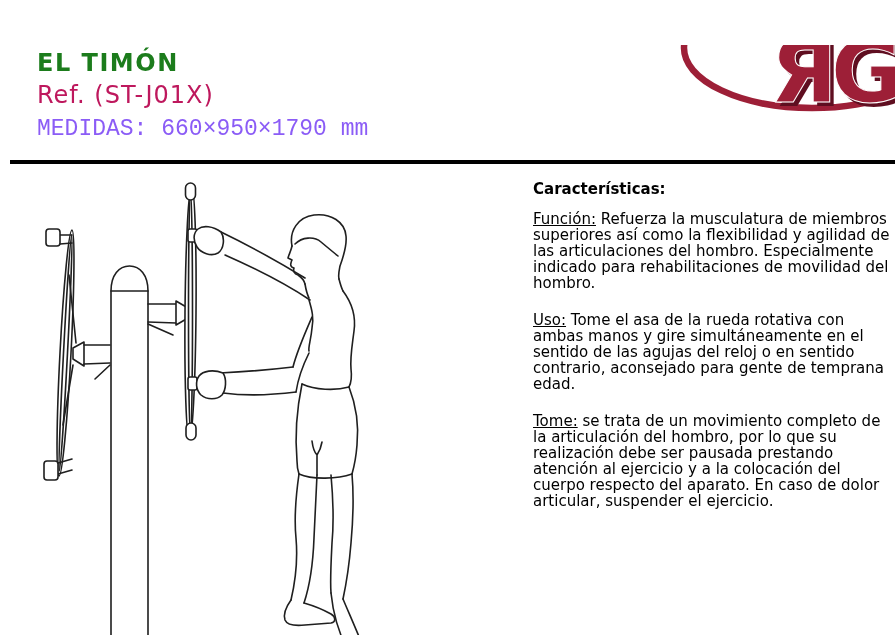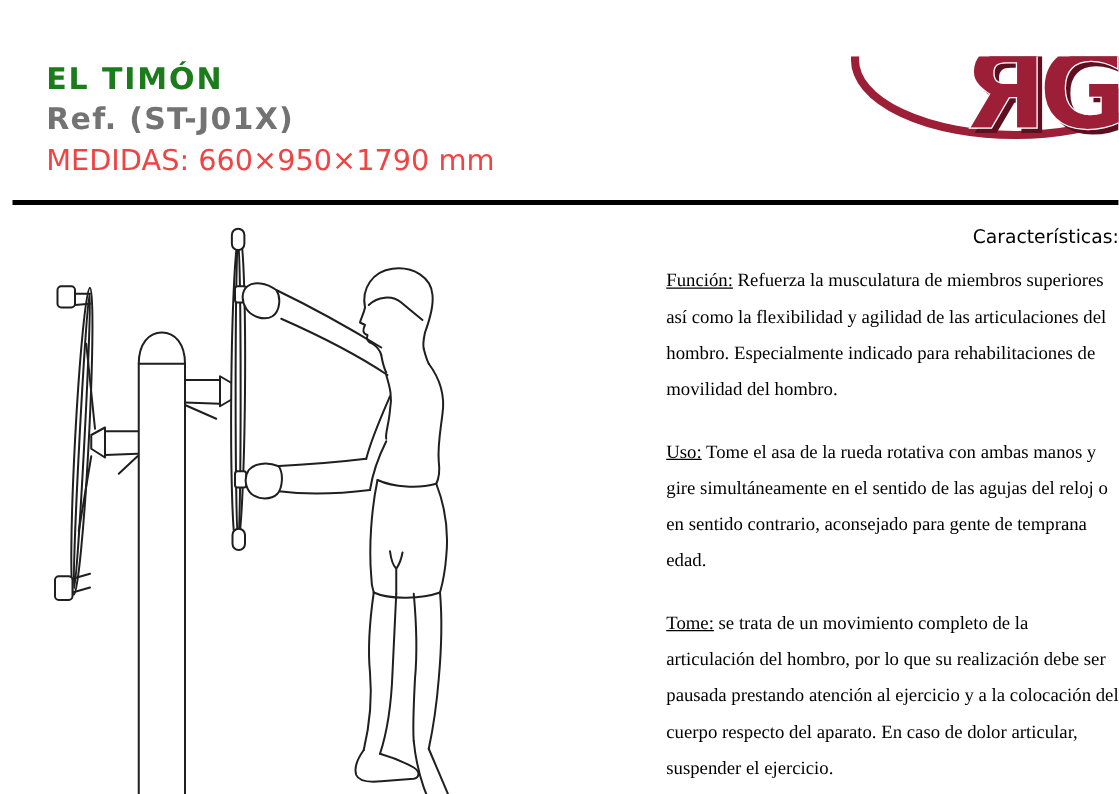--- a/index.html
+++ b/index.html
@@ -3,28 +3,28 @@
 <meta charset="utf-8">
 <style>
   html,body{margin:0;padding:0;background:#fff;}
   .page{
     position:relative;width:895px;height:635px;background:#fff;overflow:hidden;
     font-family:"DejaVu Sans","Liberation Sans",sans-serif;color:#000;margin-top:33px;
   }
   
   .header{position:absolute;left:37px;top:14px;}
   .title-line1{font-size:24px;font-weight:bold;color:#1c7c1c;letter-spacing:1.5px;line-height:32px;}
-  .title-line2{font-size:24px;font-weight:bold;color:#737373;letter-spacing:1px;line-height:33px;}
-  .title-line3{font-size:23px;font-weight:normal;color:#ef4444;line-height:34px;}
+  .title-line2{font-size:24px;font-weight:normal;color:#be185d;letter-spacing:1px;line-height:33px;}
+  .title-line3{font-size:23px;font-weight:normal;color:#8b5cf6;line-height:34px;font-family:Liberation Mono, monospace;}
   .logo-wrap{position:absolute;top:12px;right:0;width:215px;height:80px;overflow:hidden;}
   .rule{position:absolute;top:127px;left:10px;right:0;height:4px;background:#000;}
   
   .col-text{position:absolute;left:533px;top:147px;width:362px;}
-  .col-text h3{margin:0 0 13px 0;font-size:15px;font-weight:normal;text-align:right;}
-  .col-text p{margin:0 0 21px 0;font-size:15px;line-height:29px;font-family:Liberation Serif, serif;}
+  .col-text h3{margin:0 0 13px 0;font-size:15px;font-weight:bold;}
+  .col-text p{margin:0 0 21px 0;font-size:15px;line-height:16px;}
   .lbl{text-decoration:underline;}
   
   .figure{position:absolute;left:0;top:145px;width:520px;height:490px;}
   .figure svg{display:block;}
   .stroke{fill:none;stroke:#1f1f1f;stroke-width:1.6;stroke-linecap:round;stroke-linejoin:round;}
   .stroke-fill{fill:#fff;stroke:#1f1f1f;stroke-width:1.6;stroke-linejoin:round;}
 </style>
 </head>
 <body>
 

